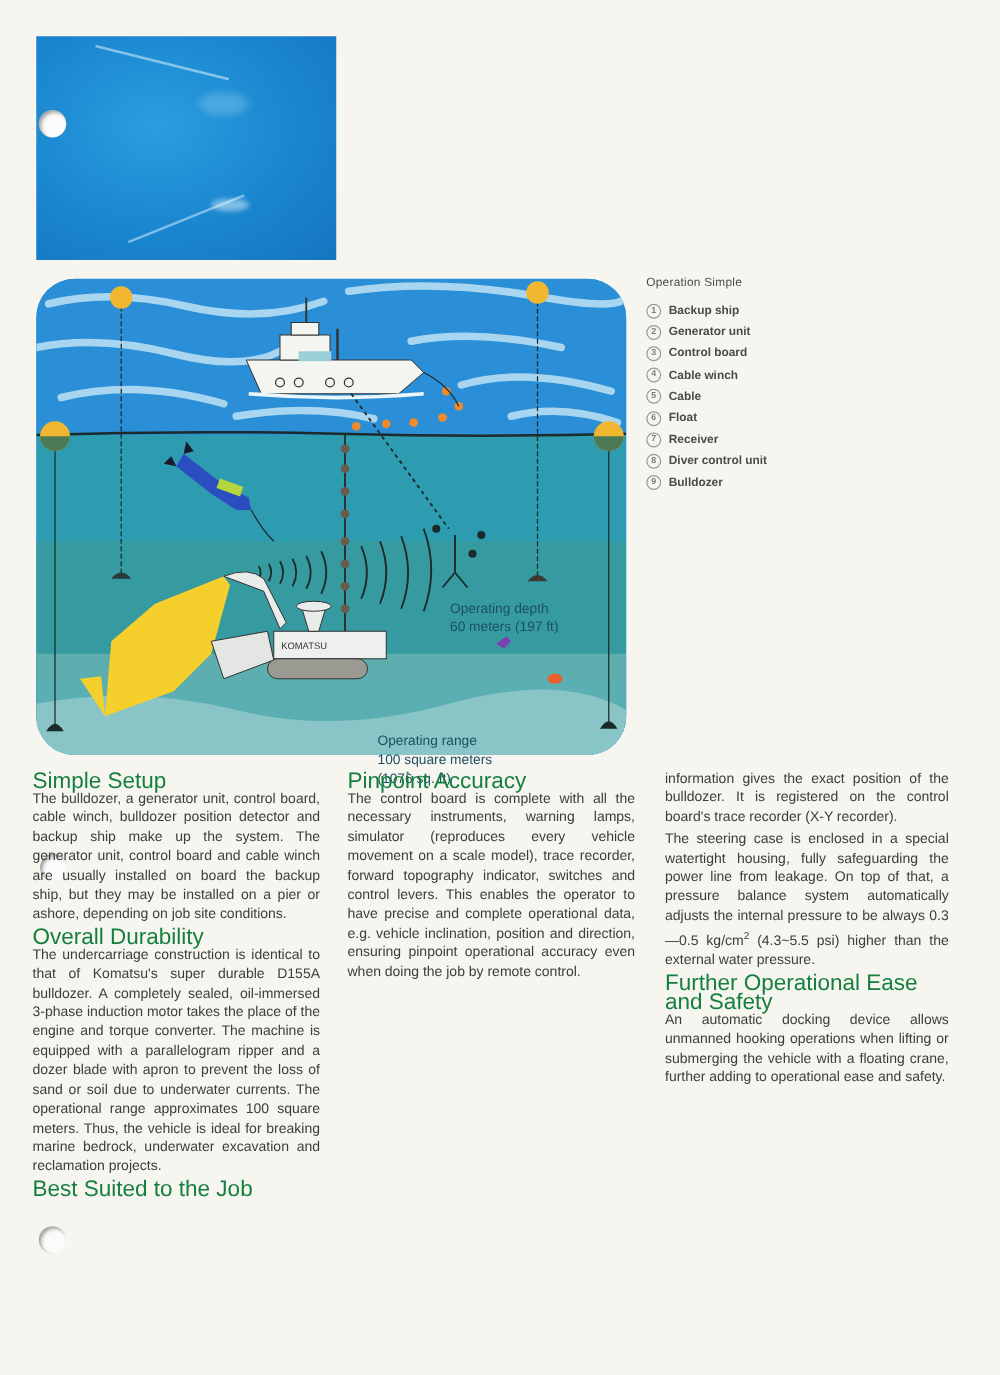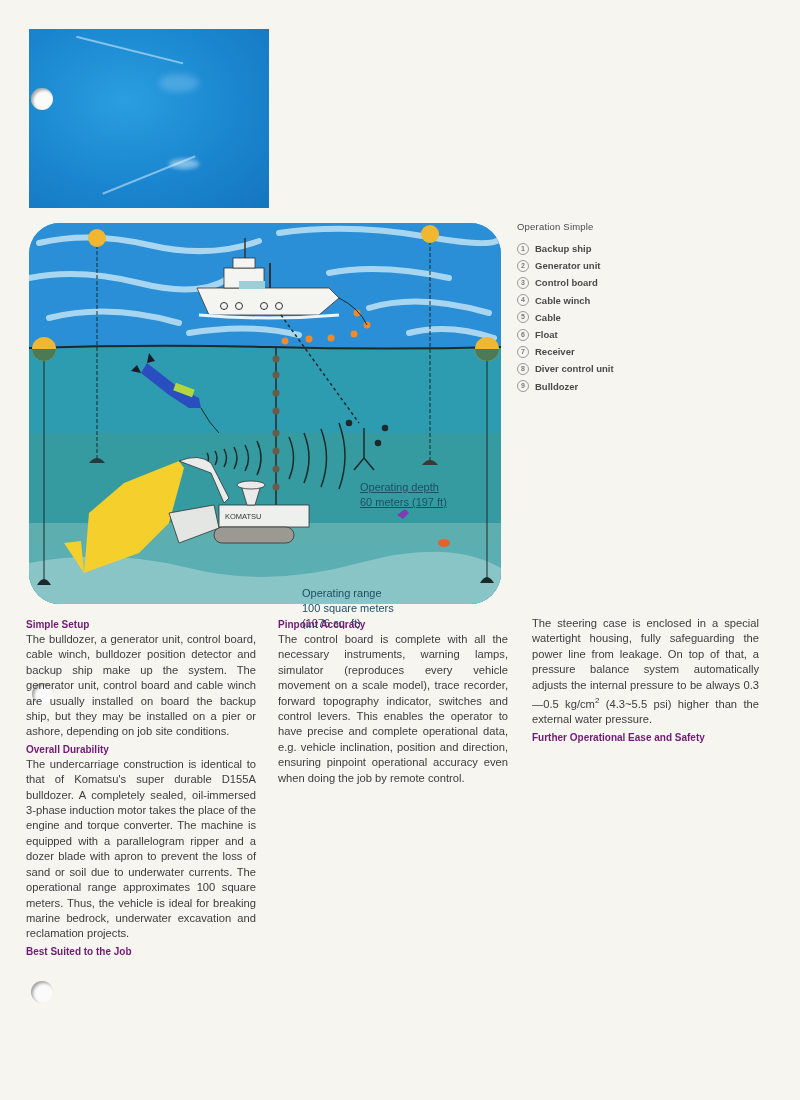--- a/index.html
+++ b/index.html
@@ -34,21 +34,21 @@
   .legend .title { margin-bottom:8px; letter-spacing:0.2px; }
   .legend .item { height:17.2px; display:flex; align-items:center;font-weight:bold; }
   .legend .num {
     display:inline-block; width:10px; height:10px; border:1px solid #9a9a9a; border-radius:50%;
     font-size:7px; line-height:10px; text-align:center; color:#7a7a7a; margin-right:6px;
   }
 
   .label-overlay { position:absolute; font-size:11px; color:#1d4f63; line-height:15px; }
 
   .col { position:absolute; top:617px; width:230px; font-size:11.2px; line-height:15.4px; color:#3c3c3c; }
-  .col h3 { margin:0; font-size:10px; line-height:15px; font-weight:bold; color:#701a75; }
+  .col h3 { margin:0; font-size:18px; line-height:15px; font-weight:normal; color:#15803d; }
   .col p { margin:0 0 2px 0; text-align:justify; }
   .col1 { left:26px; }
   .col2 { left:278px; }
   .col3 { left:532px; top:616px; width:227px; }
   sup { font-size:8px; }
 </style>
 </head>
 <body>
 
 <div class="photo-top">
@@ -181,21 +181,21 @@
       <ellipse cx="222" cy="262" rx="14" ry="4" fill="#e9ecea" stroke="#333" stroke-width="0.8"></ellipse>
       <path d="M140 290 L185 282 L190 305 L150 320 Z" fill="#e4e6e4" stroke="#333" stroke-width="0.8"></path>
       <text x="196" y="296" font-size="7.5" font-family="Liberation Sans, sans-serif" fill="#333">KOMATSU</text>
     </g>
 
     <path d="M368 292 l8 -6 l4 4 l-6 6 z" fill="#7b3fb0"></path>
     <ellipse cx="415" cy="320" rx="6" ry="4" fill="#e8602c"></ellipse>
   </svg>
 </div>
 
-<div class="label-overlay" style="left:360px; top:480px;text-decoration:underline;">
+<div class="label-overlay" style="left:360px; top:480px;">
   <div>Operating depth</div>
   <div>60 meters (197 ft)</div>
 </div>
 <div class="label-overlay" style="left:302px; top:586px;">
   <div>Operating range</div>
   <div>100 square meters</div>
   <div>(1076 sq. ft)</div>
 </div>
 
 <div class="legend">
@@ -245,15 +245,17 @@
   <p>The undercarriage construction is identical to that of Komatsu's super durable D155A bulldozer. A completely sealed, oil-immersed 3-phase induction motor takes the place of the engine and torque converter. The machine is equipped with a parallelogram ripper and a dozer blade with apron to prevent the loss of sand or soil due to underwater currents. The operational range approximates 100 square meters. Thus, the vehicle is ideal for breaking marine bedrock, underwater excavation and reclamation projects.</p>
   <h3>Best Suited to the Job</h3>
 </div>
 
 <div class="col col2">
   <h3>Pinpoint Accuracy</h3>
   <p>The control board is complete with all the necessary instruments, warning lamps, simulator (reproduces every vehicle movement on a scale model), trace recorder, forward topography indicator, switches and control levers. This enables the operator to have precise and complete operational data, e.g. vehicle inclination, position and direction, ensuring pinpoint operational accuracy even when doing the job by remote control.</p>
 </div>
 
 <div class="col col3">
+  <p>information gives the exact position of the bulldozer. It is registered on the control board's trace recorder (X-Y recorder).</p>
   <p><span>The steering case is enclosed in a special watertight housing, fully safeguarding the power line from leakage. On top of that, a pressure balance system automatically adjusts the internal pressure to be always 0.3—0.5 kg/cm</span><sup>2</sup><span> (4.3~5.5 psi) higher than the external water pressure.</span></p>
   <h3>Further Operational Ease and Safety</h3>
+  <p>An automatic docking device allows unmanned hooking operations when lifting or submerging the vehicle with a floating crane, further adding to operational ease and safety.</p>
 </div>
 
 </body></html>

